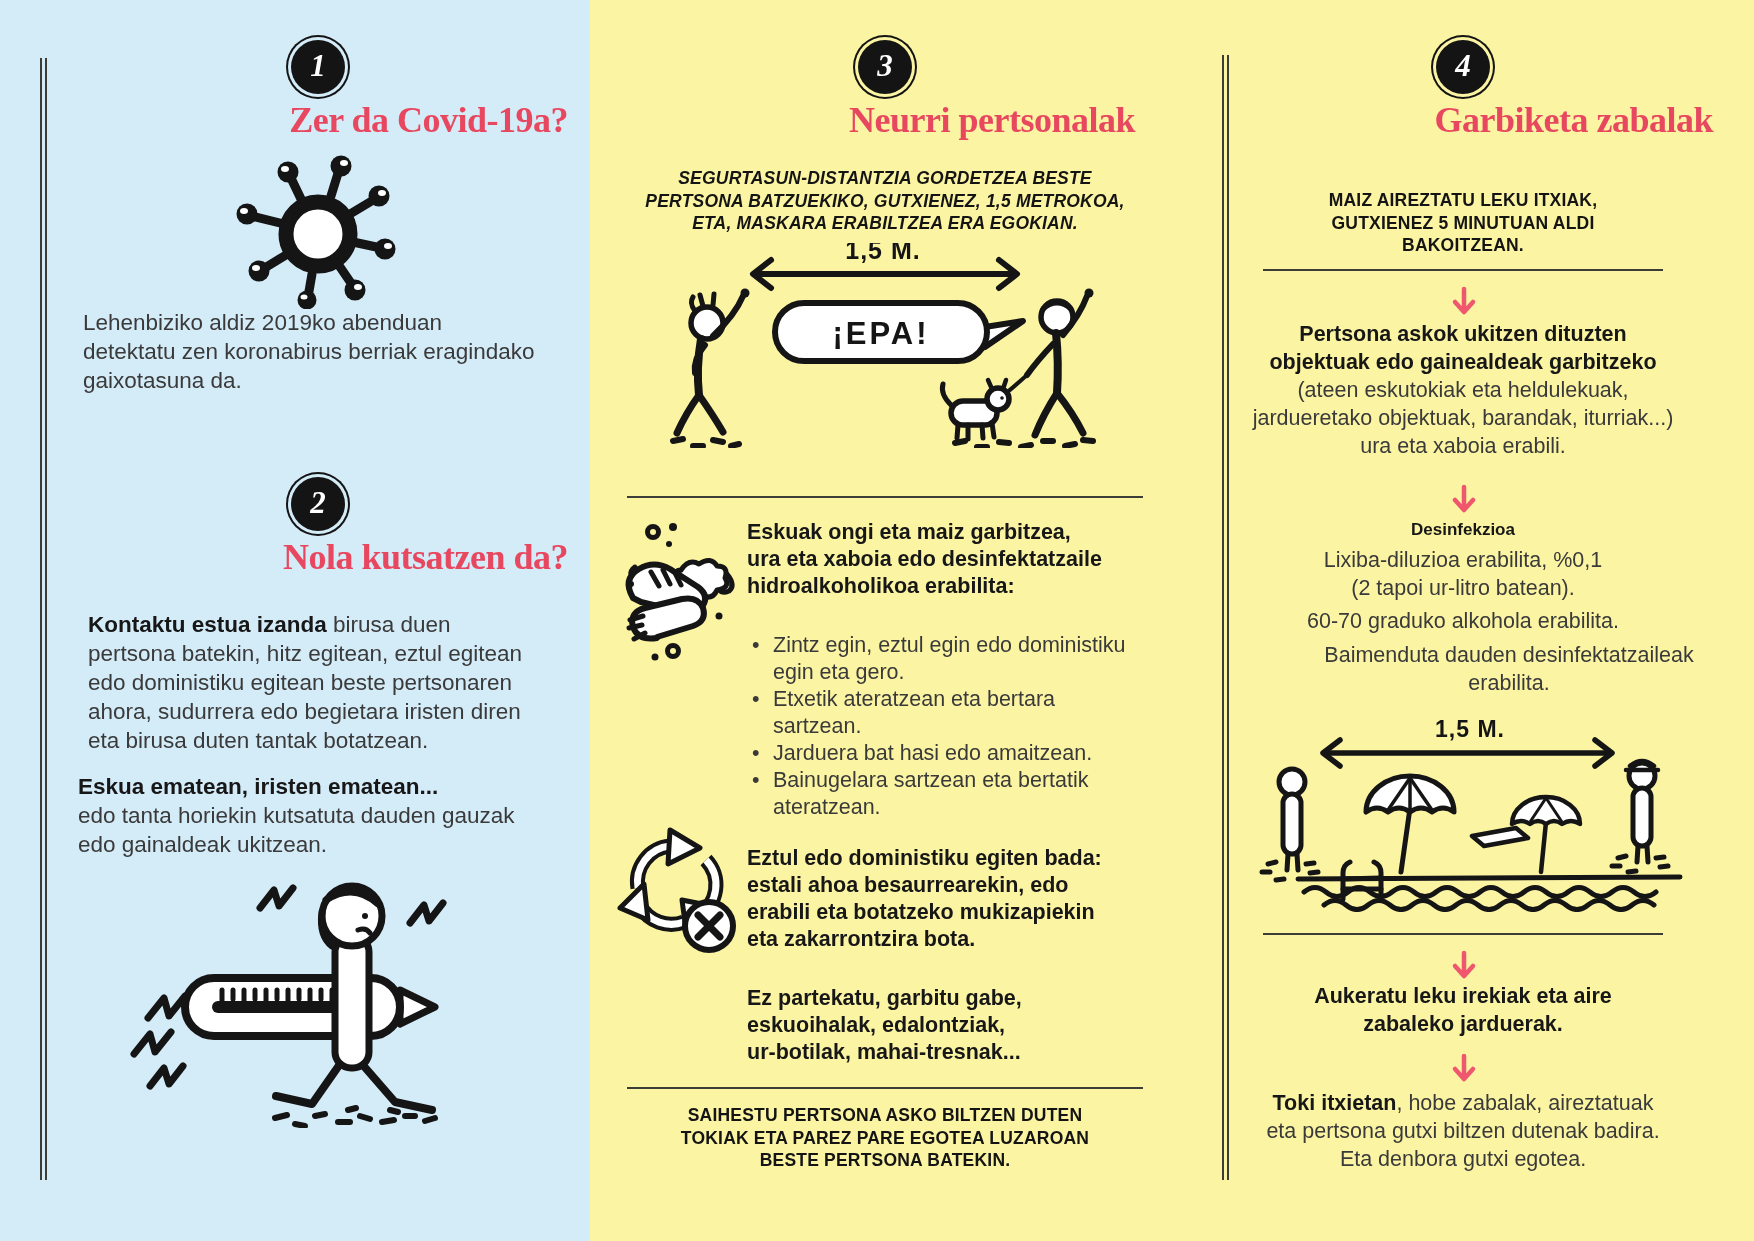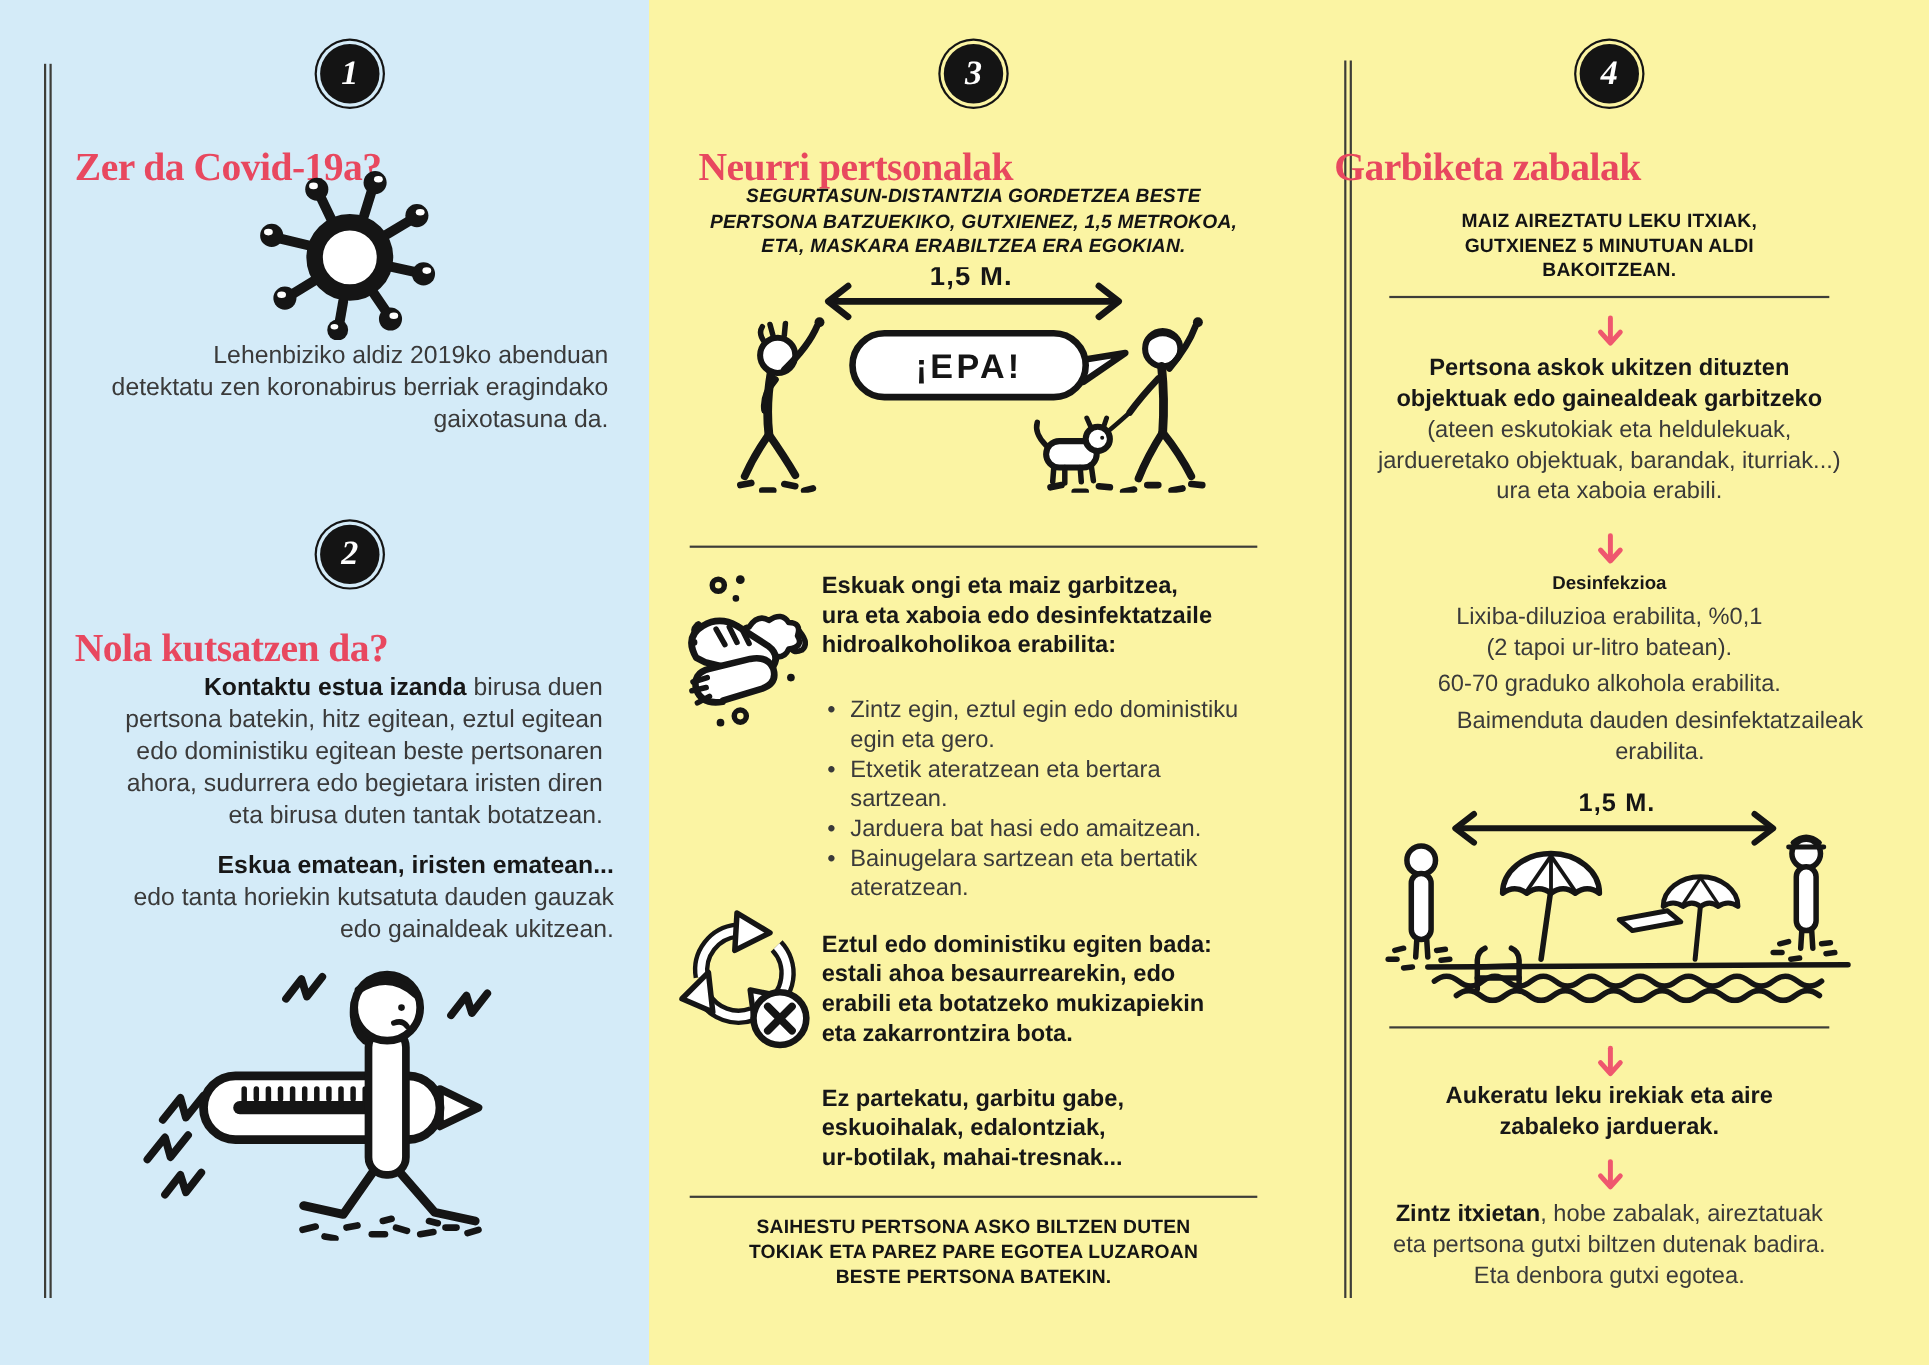--- a/index.html
+++ b/index.html
@@ -15,25 +15,25 @@
   body{background:#888;font-family:"Liberation Sans",sans-serif;}
   .page{position:relative;width:1754px;height:1241px;background:var(--panel_yellow);overflow:hidden;}
   .panel-blue{position:absolute;left:0;top:0;width:590px;height:1241px;background:var(--panel_blue);}
   .vline{position:absolute;width:7px;border-left:2px solid var(--line);border-right:2px solid var(--line);}
   .divider{position:absolute;height:0;border-top:2px solid var(--line);}
   .badge{position:absolute;width:54px;height:54px;border-radius:50%;background:#141414;color:#fff;
     display:flex;align-items:center;justify-content:center;
     font:italic 700 31px "Liberation Serif",serif;padding-bottom:3px;}
   .on-blue{box-shadow:0 0 0 3px var(--panel_blue),0 0 0 5px #141414;}
   .on-yellow{box-shadow:0 0 0 3px var(--panel_yellow),0 0 0 5px #141414;}
-  .h-title{position:absolute;text-align:left;font:700 36px/1.15 "Liberation Serif",serif;
-    color:var(--accent_red);letter-spacing:-0.5px;margin-top:32px;}
+  .h-title{position:absolute;text-align:right;font:700 36px/1.15 "Liberation Serif",serif;
+    color:var(--accent_red);letter-spacing:-0.5px;}
   .caps{position:absolute;text-align:center;font:700 17.5px/22.5px "Liberation Sans",sans-serif;
     color:#141414;white-space:pre-line;letter-spacing:0.2px;}
-  .body-c{position:absolute;text-align:right;font:400 22.5px/29px "Liberation Sans",sans-serif;color:var(--body);}
+  .body-c{position:absolute;text-align:left;font:400 22.5px/29px "Liberation Sans",sans-serif;color:var(--body);}
   .body-c3{position:absolute;text-align:center;font:400 21.5px/28px "Liberation Sans",sans-serif;color:var(--body);}
   .body-l{position:absolute;text-align:left;font:400 21.5px/27px "Liberation Sans",sans-serif;color:var(--body);}
   .b{font-weight:700;color:var(--ink);}
   .lines{white-space:pre-line;}
   .blk{display:block;}
   ul.blist{list-style:none;margin:0;padding:0;}
   ul.blist li{position:relative;padding-left:26px;}
   ul.blist li::before{content:"\2022";position:absolute;left:5px;top:0;color:var(--body);}
   .abs{position:absolute;}
   svg text{font-family:"Liberation Sans",sans-serif;}
@@ -398,17 +398,17 @@
 zabaleko jarduerak.</p>
 
   <svg class="abs" style="left:1451px;top:1053px;" width="26" height="30" viewBox="0 0 26 30">
     <g stroke="#ef576e" stroke-width="4.5" fill="none" stroke-linecap="round" stroke-linejoin="round">
       <line x1="13" y1="3" x2="13" y2="23"></line>
         <path d="M4,16 L13,26 L22,16"></path>
     </g>
   </svg>
 
   <div class="body-c3" style="left:1223px;top:1089px;width:480px;">
-    <span><strong class="b">Zintz itxietan</strong><span>, hobe zabalak, aireztatuak</span></span>
+    <span><strong class="b">Toki itxietan</strong><span>, hobe zabalak, aireztatuak</span></span>
     <span class="lines blk">eta pertsona gutxi biltzen dutenak badira.
 Eta denbora gutxi egotea.</span>
   </div>
 </div>
 
 </body></html>

